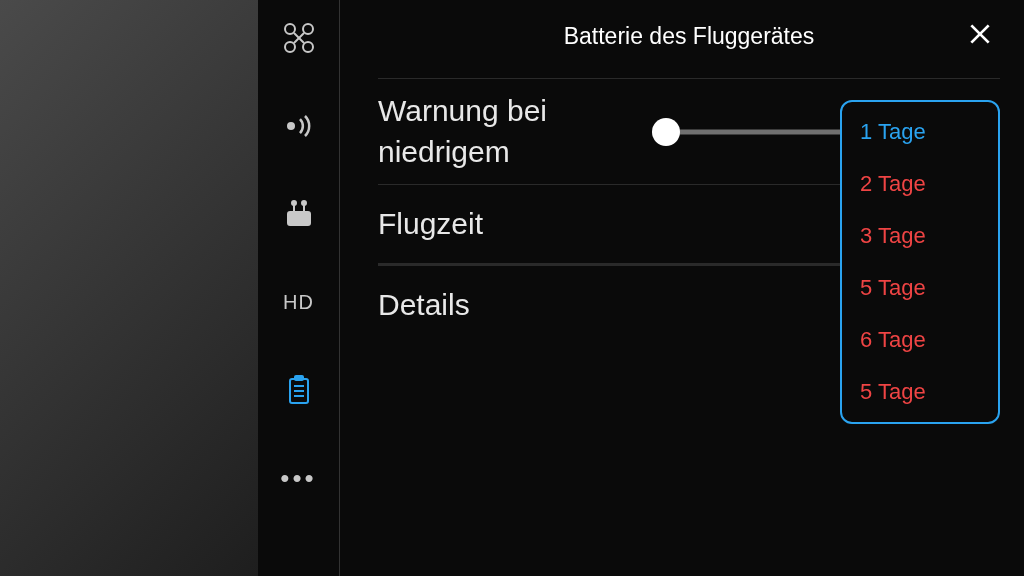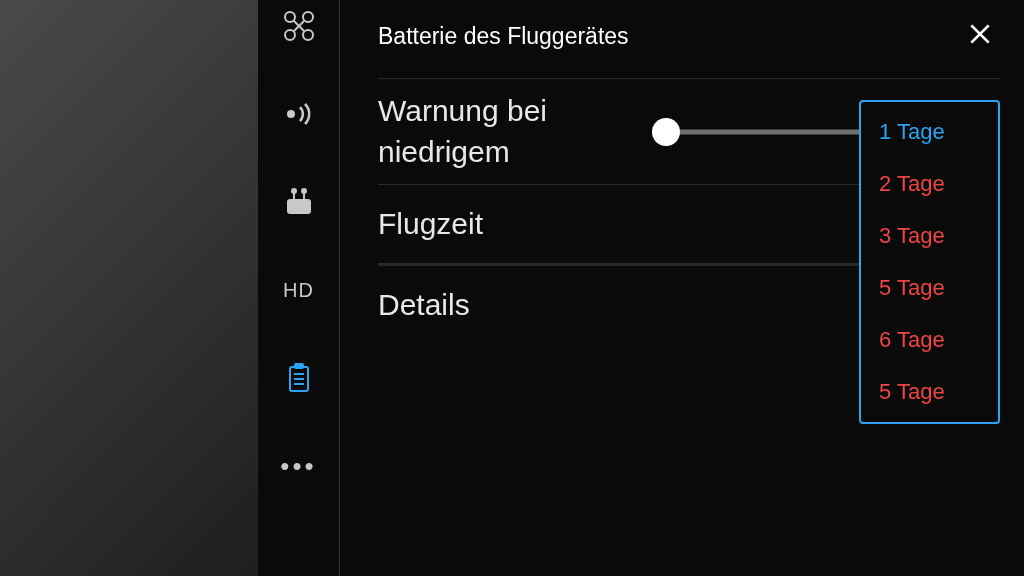--- a/index.html
+++ b/index.html
@@ -1,44 +1,44 @@
 <!DOCTYPE html>
 <html><head>
   <meta charset="utf-8">
   <style>
     * { margin:0; padding:0; box-sizing:border-box; font-family:-apple-system,Helvetica,Arial,sans-serif; -webkit-font-smoothing:antialiased; }
     body { width:1024px; height:576px; overflow:hidden; background:#000; color:#fff; font-size:22px; }
     .root { display:flex; width:100%; height:100%; }
     .bg-left { width:258px; height:100%; background:linear-gradient(135deg,#4a4a4a 0%,#1e1e1e 100%); }
     .panel { flex:1; height:100%; background:#0a0a0a; display:flex; }
-    .side { width:82px; height:100%; border-right:1px solid #333; display:flex; flex-direction:column; align-items:center; padding-top:8px; gap:52px; }
+    .side { width:82px; height:100%; border-right:1px solid #333; display:flex; flex-direction:column; align-items:center; padding-top:20px; gap:52px; }
     .side-item { width:36px; height:36px; display:flex; align-items:center; justify-content:center; cursor:pointer; color:#c8c8c8; }
     .side-item.active { color:#2aa3f0; }
     .side-item svg { width:32px; height:32px; }
     .hd-label { font-weight:500; font-size:20px; letter-spacing:1px; color:#c8c8c8; }
     .dots { font-size:26px; letter-spacing:3px; color:#c8c8c8; }
     .main { flex:1; position:relative; padding:0 24px 0 38px; }
-    .header { display:flex; align-items:center; height:72px; position:relative; }
+    .header { display:flex; align-items:center; justify-content:center; height:72px; position:relative; }
     .title { font-size:23px; font-weight:400; }
     .close { position:absolute; right:4px; top:18px; width:32px; height:32px; cursor:pointer; display:flex; align-items:center; justify-content:center; }
     .close svg { width:26px; height:26px; }
     .rows { margin-top:6px; }
     .divider { border:none; border-top:1px solid #2a2a2a; margin:0; }
     .row { position:relative; display:flex; align-items:center; min-height:78px; padding:12px 6px 12px 0; }
     .label { color:#e8e8e8; font-size:30px; line-height:1.35; width:260px; }
     .slider-wrap { flex:1; position:relative; height:24px; margin-left:14px; margin-right:10px; }
     .slider-track { position:absolute; top:50%; transform:translateY(-50%); left:14px; right:0; height:5px; background:#707070; border-radius:3px; }
     .slider-thumb { position:absolute; top:50%; left:14px; transform:translate(-50%,-50%); width:28px; height:28px; background:#fff; border-radius:50%; cursor:pointer; }
     .val-right { margin-left:auto; color:#5a5a5a; font-size:20px; padding-right:10px; }
     .toggle { margin-left:auto; width:62px; height:32px; background:#3d3d3d; border-radius:16px; position:relative; cursor:pointer; }
     .toggle::after { content:''; position:absolute; left:3px; top:3px; width:26px; height:26px; background:#9c9c9c; border-radius:50%; }
     .chev { margin-left:auto; color:#f0f0f0; cursor:pointer; display:flex; align-items:center; }
     .chev svg { width:16px; height:26px; }
     
-    .dropdown { position:absolute; right:24px; top:100px; width:141px; border:2px solid #2aa3f0; border-radius:4px; background:#0a0a0a; z-index:5; padding:4px 0; }
+    .dropdown { position:absolute; right:24px; top:100px; width:160px; border:2px solid #2aa3f0; border-radius:12px; background:#0a0a0a; z-index:5; padding:4px 0; }
     .dd-item { padding:13px 18px; font-size:22px; color:#ef4444; cursor:pointer; }
     .dd-item.selected { color:#2aa3f0; }
   </style>
 </head>
 <body>
 
 <div class="root">
   <div class="bg-left"></div>
   <div class="panel">
 

